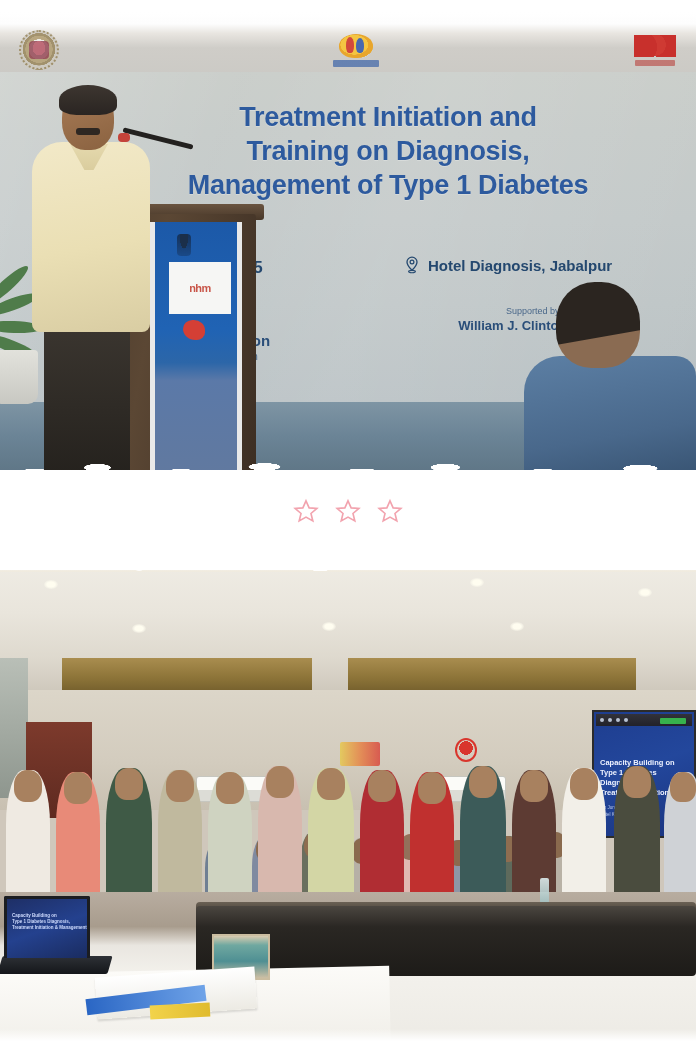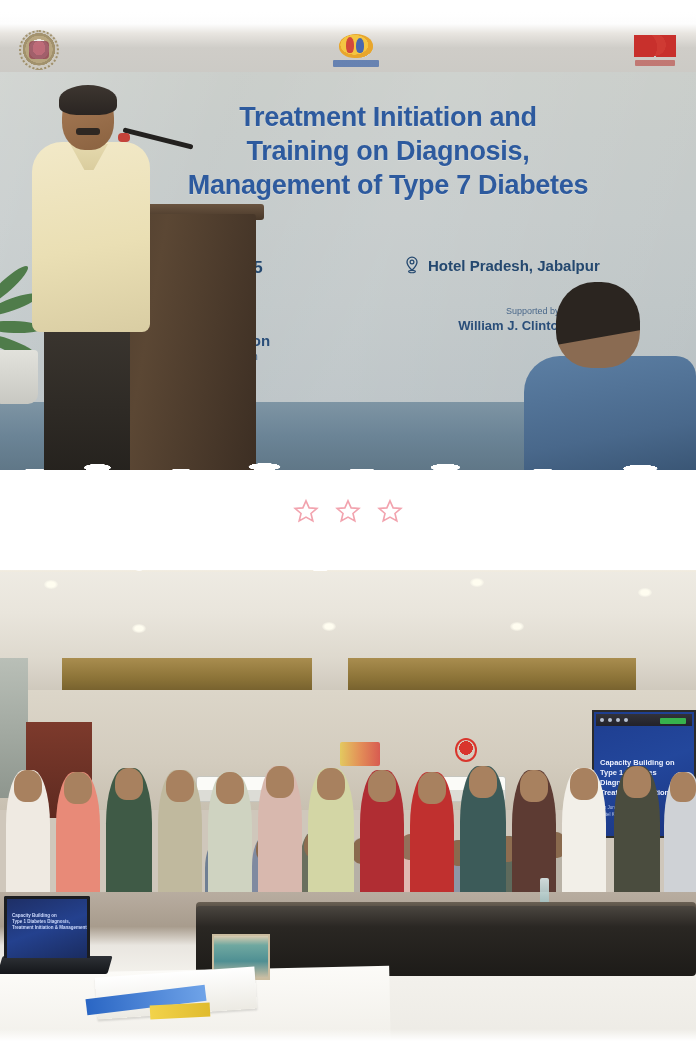--- a/index.html
+++ b/index.html
@@ -438,34 +438,34 @@
       </div>
       <div class="logo logo-right">
         <div class="red-mark"></div>
         <div class="red-caption"></div>
       </div>
     </div>
 
     <div class="banner-title">
       <div>Treatment Initiation and</div>
       <div>Training on Diagnosis,</div>
-      <div class="l3">Management of Type 7 Diabetes</div>
+      <div class="l3">Management of Type 1 Diabetes</div>
     </div>
 
     <div class="banner-date">une 2025</div>
 
     <div class="banner-venue">
       <span>
         <svg class="pin-icon" viewBox="0 0 16 18">
           <path d="M8 1.2C5.2 1.2 3 3.4 3 6.1c0 3.4 4.2 7.4 4.6 7.8.2.2.6.2.8 0C8.8 13.5 13 9.5 13 6.1 13 3.4 10.8 1.2 8 1.2z" fill="none" stroke="#24486f" stroke-width="1.3"></path>
           <circle cx="8" cy="6" r="1.9" fill="none" stroke="#24486f" stroke-width="1.2"></circle>
           <ellipse cx="8" cy="15.6" rx="3.4" ry="1.2" fill="none" stroke="#24486f" stroke-width="1.1"></ellipse>
         </svg>
       </span>
-      <span>Hotel Pradesh, Jabalpur</span>
+      <span>Hotel Diagnosis, Jabalpur</span>
     </div>
 
     <div class="org-block">
       <div class="org-by">d by:</div>
       <div class="org-name">th Mission</div>
       <div class="org-sub">dhya Pradesh</div>
     </div>
 
     <div class="sup-block">
       <div class="sup-by">Supported by:</div>
@@ -477,20 +477,27 @@
     <div class="plant">
       <div class="leaf" style="transform:rotate(-42deg); top:6px;"></div>
       <div class="leaf" style="transform:rotate(-20deg); top:16px;"></div>
       <div class="leaf" style="transform:rotate(2deg); top:28px;"></div>
       <div class="leaf" style="transform:rotate(22deg); top:38px;"></div>
       <div class="pot"></div>
     </div>
 
     <div class="podium-top"></div>
     <div class="podium"></div>
+    <div class="podium-panel">
+      <div class="podium-emblem"></div>
+      <div class="podium-white">
+        <span class="podium-logo-txt">nhm</span>
+      </div>
+      <div class="podium-red"></div>
+    </div>
 
     <div class="speaker">
       <div class="sp-legs"></div>
       <div class="sp-body"></div>
       <div class="sp-collar"></div>
       <div class="sp-head"></div>
       <div class="sp-hair"></div>
       <div class="sp-mous"></div>
       <div class="mic-stand"></div>
       <div class="mic-head"></div>

